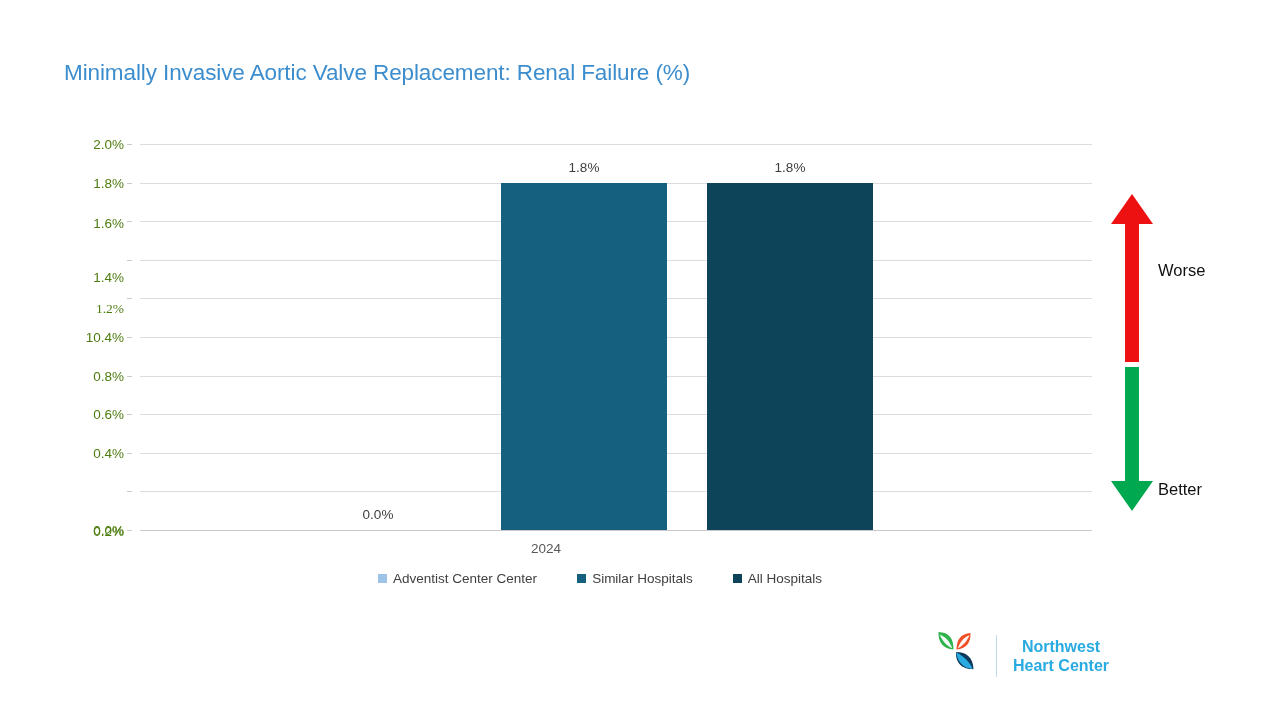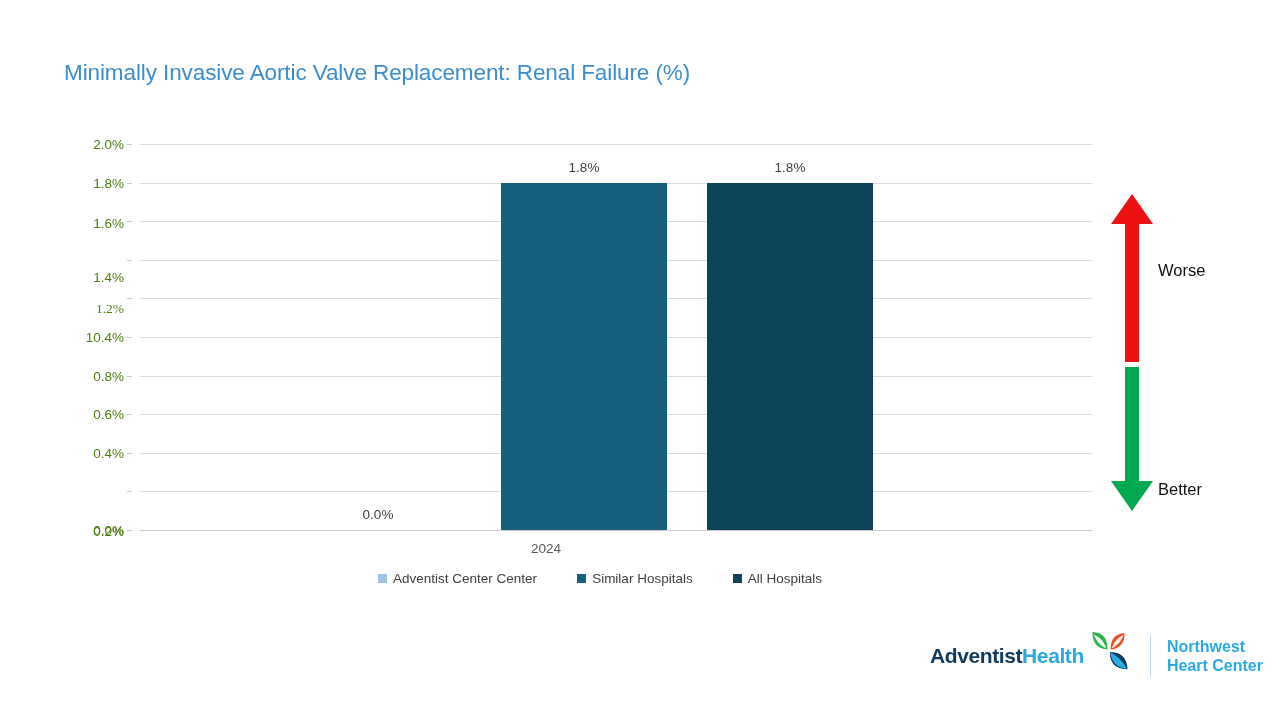--- a/index.html
+++ b/index.html
@@ -168,20 +168,21 @@
     height: 42px;
     background: #BFD9E8;
     margin: 0 16px 0 18px;
   }
   #logo-subbrand {
     font-size: 16px;
     line-height: 19px;
     color: #29ABE2;
     font-weight: bold;
     white-space: nowrap;
+    text-align: center;
   }
 </style>
 </head>
 <body>
 
 <div id="chart-title">Minimally Invasive Aortic Valve Replacement: Renal Failure (%)</div>
 
 <div id="y-axis-labels">
     <div class="y-tick" style="top: 0px;">2.0%</div>
     <div class="y-tick-mark" style="top: 0px;"></div>
@@ -250,23 +251,20 @@
 
     <polygon points="24,4 45,34 31,34 31,172 17,172 17,34 3,34" fill="#EE1111"></polygon>
 
     <polygon points="24,321 45,291 31,291 31,177 17,177 17,291 3,291" fill="#00A94F"></polygon>
   </svg>
 </div>
 <div class="indicator-caption" id="caption-worse">Worse</div>
 <div class="indicator-caption" id="caption-better">Better</div>
 
 <div id="logo">
-  <div id="logo-wordmark">
-    <span class="wm-adventist">Adventist</span><span class="wm-health">Health</span>
-  </div>
   <div id="logo-mark">
     <svg width="46" height="46" viewBox="0 0 46 46" xmlns="http://www.w3.org/2000/svg">
 
       <path d="M21.5 21.5 C21.5 10 17 4.5 6.5 4 C6 14.5 11.5 21 21.5 21.5 Z" fill="#2CB34A"></path>
       <path d="M20.2 20.2 C17.5 12.5 13 8.5 7.6 6.4 C9.8 11.9 14 17.4 20.2 20.2 Z" fill="#ffffff" opacity="0.95"></path>
 
       <path d="M24.5 21.5 C24.5 11.5 29 5.5 38.5 5 C39 14.5 34 21 24.5 21.5 Z" fill="#F04E23"></path>
       <path d="M25.8 20.2 C28.3 13 32.4 9 37.5 7.2 C35.4 12.4 31.5 17.5 25.8 20.2 Z" fill="#ffffff" opacity="0.95"></path>
 
       <path d="M24 24 C34.5 24 41 29.5 41.5 41 C30 41.5 23.5 35 24 24 Z" fill="#103A5D"></path>

